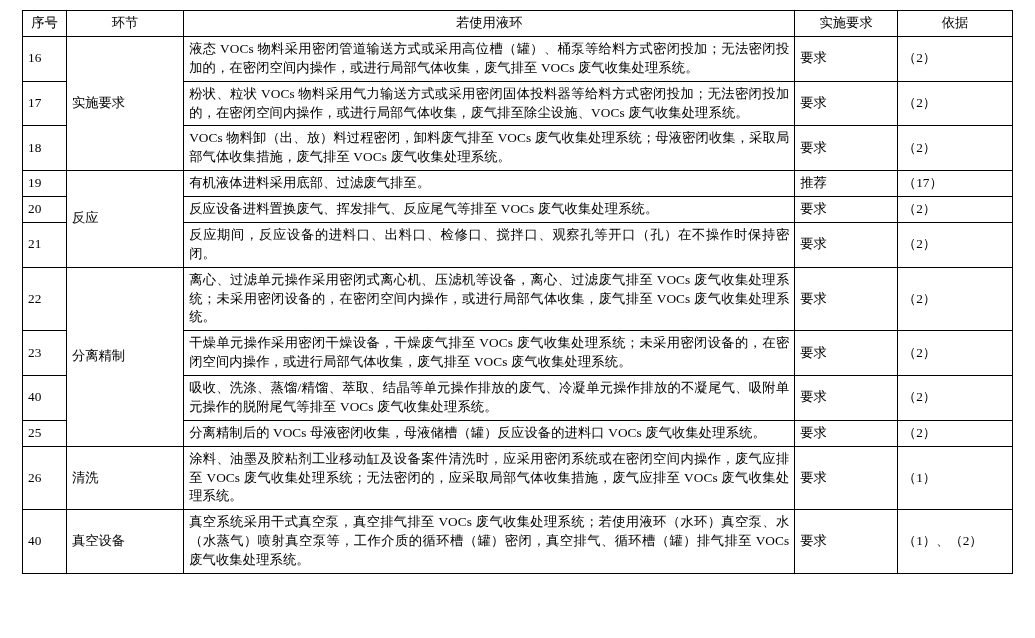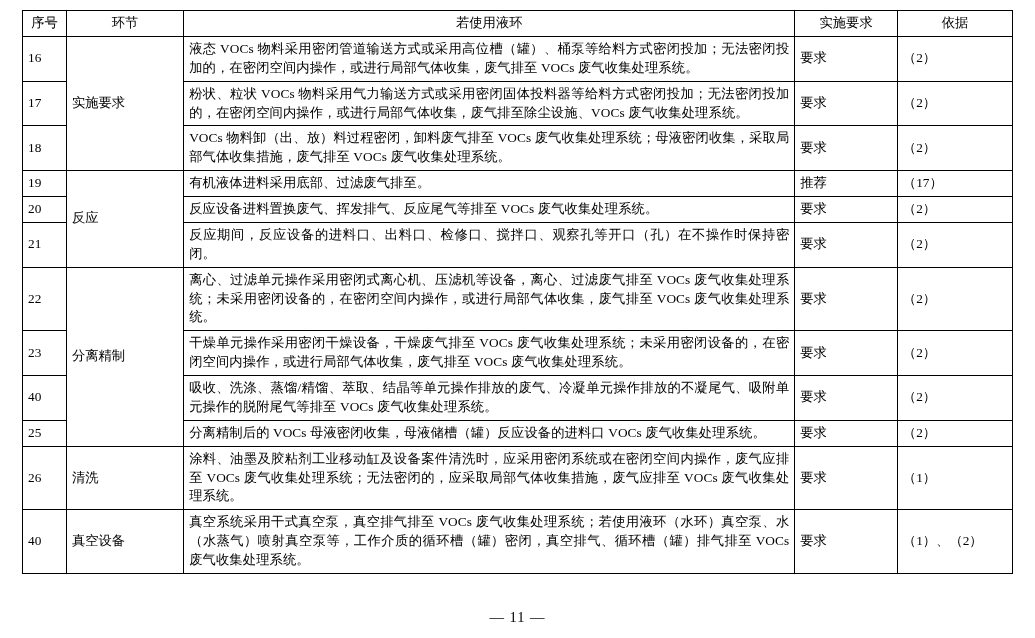--- a/index.html
+++ b/index.html
@@ -157,14 +157,13 @@
         <tr>
           <td class="ctr">40</td>
           <td class="ctr" rowspan="1">真空设备</td>
           <td class="req">真空系统采用干式真空泵，真空排气排至 VOCs 废气收集处理系统；若使用液环（水环）真空泵、水（水蒸气）喷射真空泵等，工作介质的循环槽（罐）密闭，真空排气、循环槽（罐）排气排至 VOCs 废气收集处理系统。</td>
           <td class="ctr">要求</td>
           <td class="ctr">（1）、（2）</td>
         </tr>
       </tbody>
   </table>
 
-  <div class="footer">— 11 —</div>
 </div>
 
 </body></html>

